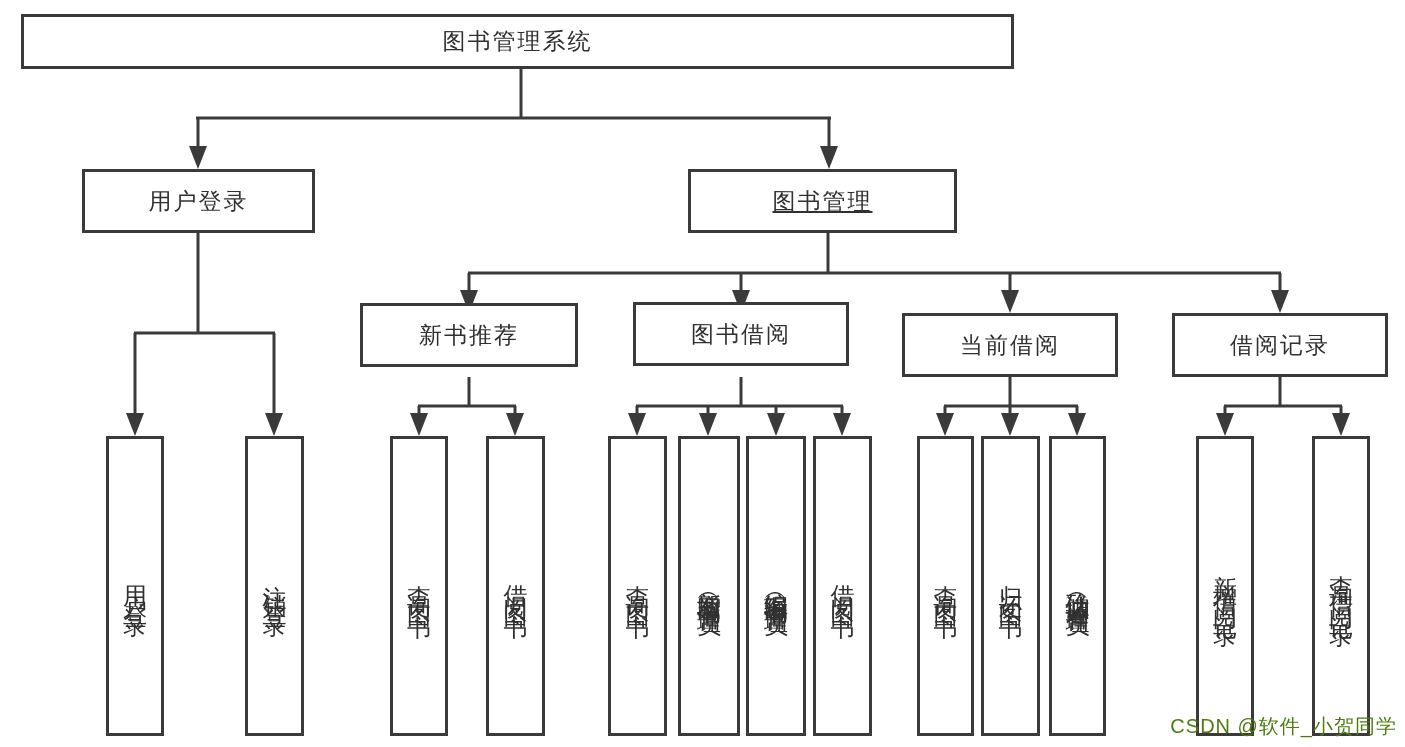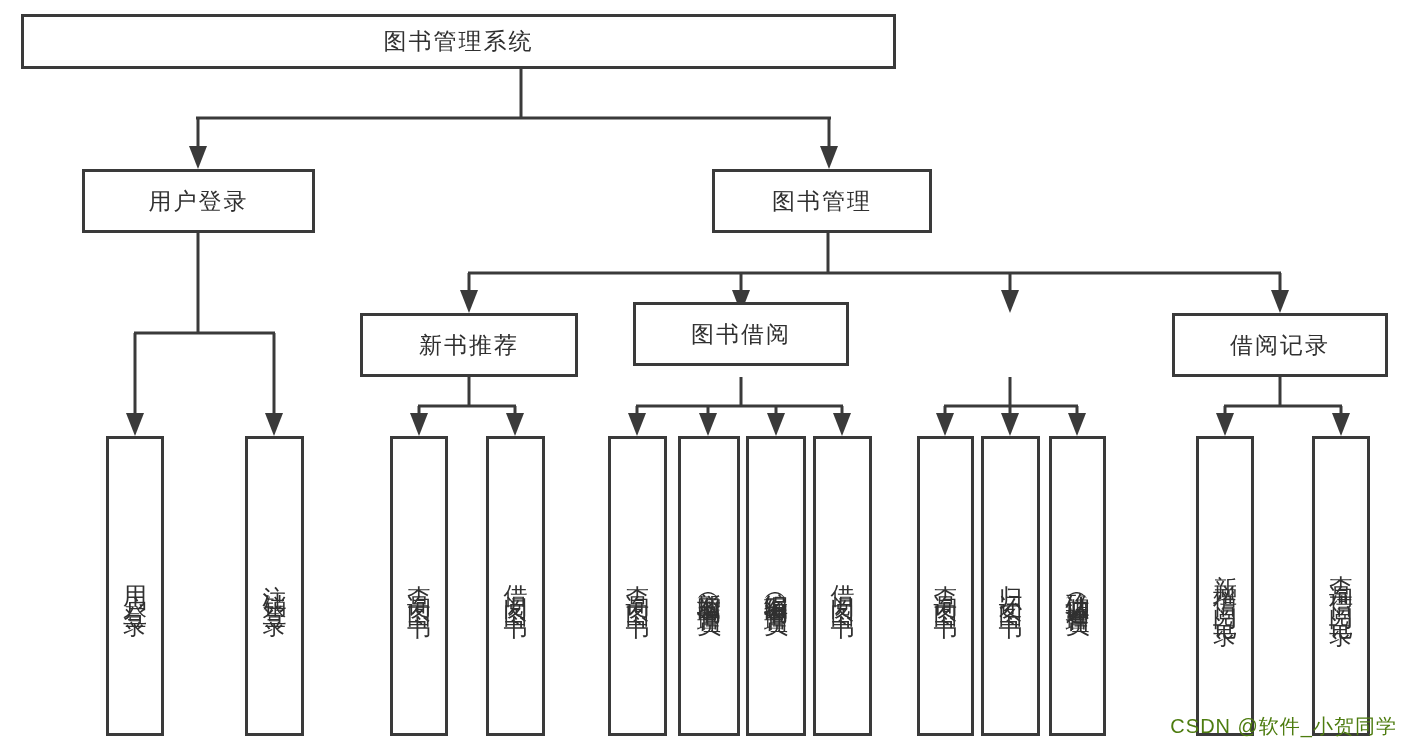--- a/index.html
+++ b/index.html
@@ -123,37 +123,40 @@
       <polygon points="767,413 785,413 776,436"></polygon>
       <polygon points="833,413 851,413 842,436"></polygon>
       <polygon points="936,413 954,413 945,436"></polygon>
       <polygon points="1001,413 1019,413 1010,436"></polygon>
       <polygon points="1068,413 1086,413 1077,436"></polygon>
       <polygon points="1216,413 1234,413 1225,436"></polygon>
       <polygon points="1332,413 1350,413 1341,436"></polygon>
     </g>
   </svg>
 
-  <div class="box h" style="left:21px; top:14px; width:875px; height:55px;">
+  <div class="box h" style="left:21px; top:14px; width:993px; height:55px;">
     <span>图书管理系统</span>
   </div>
 
   <div class="box h" style="left:82px; top:169px; width:233px; height:64px;">
     <span>用户登录</span>
   </div>
-  <div class="box h" style="left:712px; top:169px; width:220px; height:64px;">
+  <div class="box h" style="left:688px; top:169px; width:269px; height:64px;text-decoration:underline;">
     <span>图书管理</span>
   </div>
 
-  <div class="box h" style="left:360px; top:313px; width:218px; height:64px;">
+  <div class="box h" style="left:360px; top:303px; width:218px; height:64px;">
     <span>新书推荐</span>
   </div>
   <div class="box h" style="left:633px; top:302px; width:216px; height:64px;">
     <span>图书借阅</span>
   </div>
+  <div class="box h" style="left:902px; top:313px; width:216px; height:64px;">
+    <span>当前借阅</span>
+  </div>
   <div class="box h" style="left:1172px; top:313px; width:216px; height:64px;">
     <span>借阅记录</span>
   </div>
 
   <div class="box v" style="left:106px; top:436px; width:58px; height:300px;">
     <span>用户登录</span>
   </div>
   <div class="box v" style="left:245px; top:436px; width:59px; height:300px;">
     <span>注销登录</span>
   </div>

